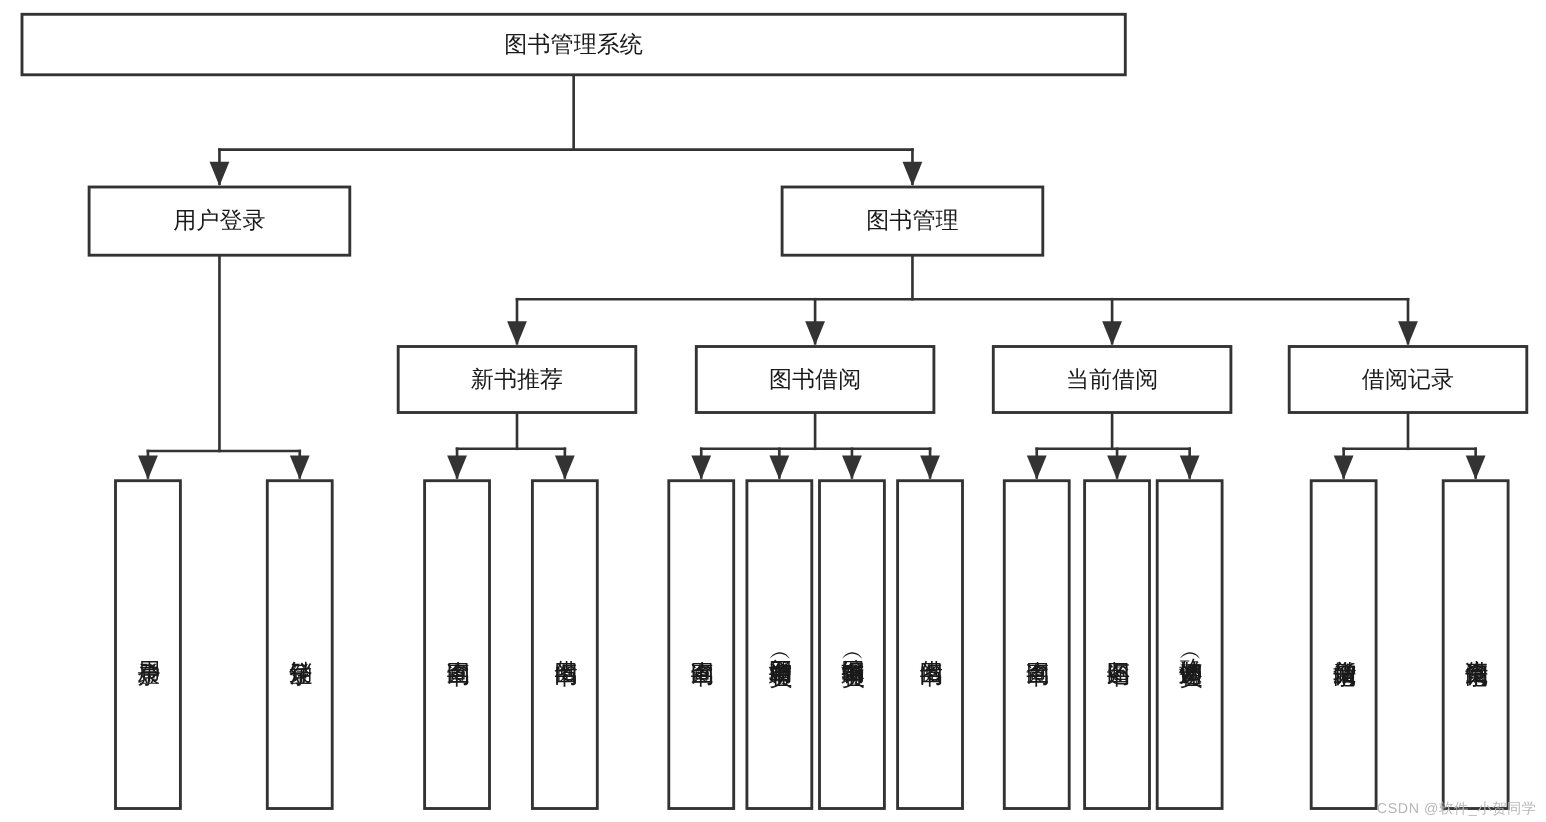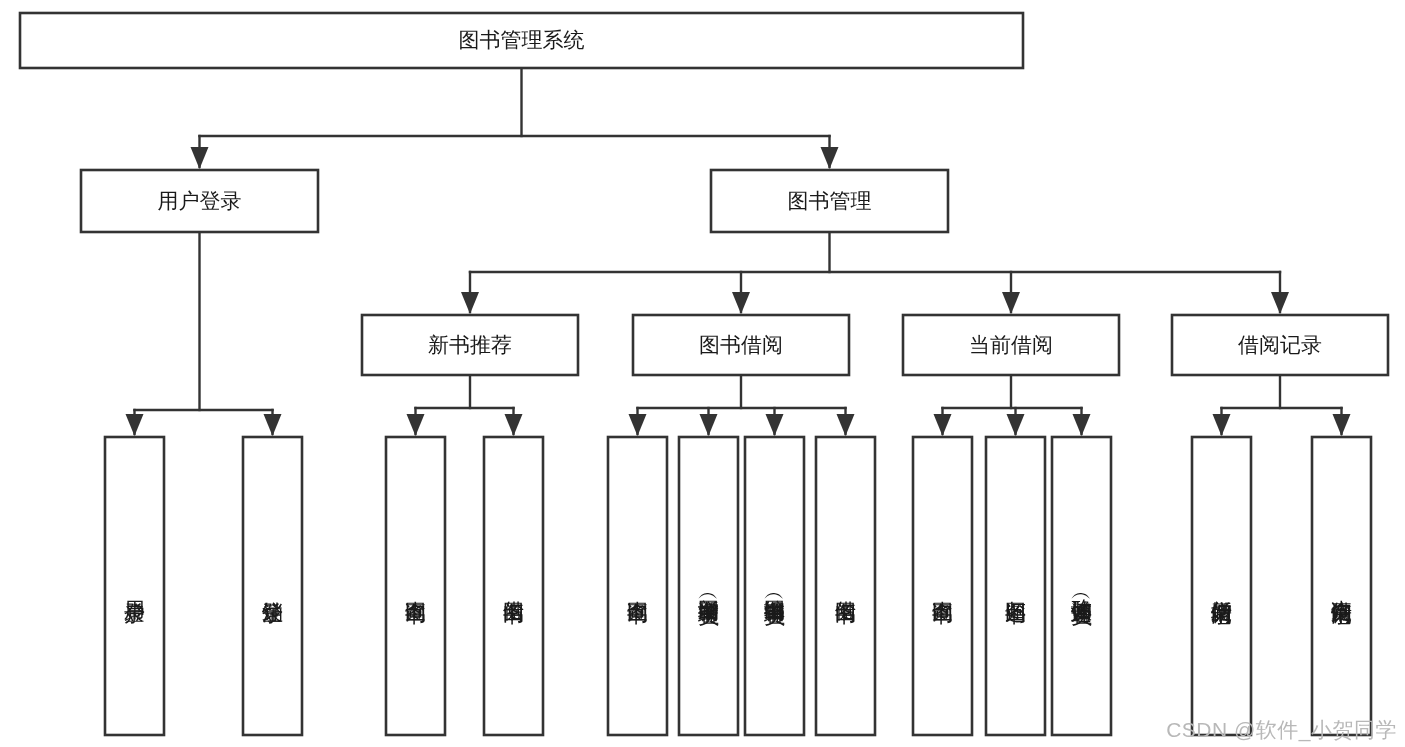--- a/index.html
+++ b/index.html
@@ -62,21 +62,21 @@
     justify-content: center;
     letter-spacing: 1px;
     white-space: nowrap;
     pointer-events: none;
   }
   .watermark {
     position: absolute;
     right: 8px;
     bottom: 3px;
     font-family: "Liberation Sans", "DejaVu Sans", sans-serif;
-    font-size: 21px;
+    font-size: 13px;
     color: #b8b8b8;
     letter-spacing: 0.5px;
     white-space: nowrap;
   }
 </style>
 </head>
 <body>
 
 <div id="diagram-root">
 

